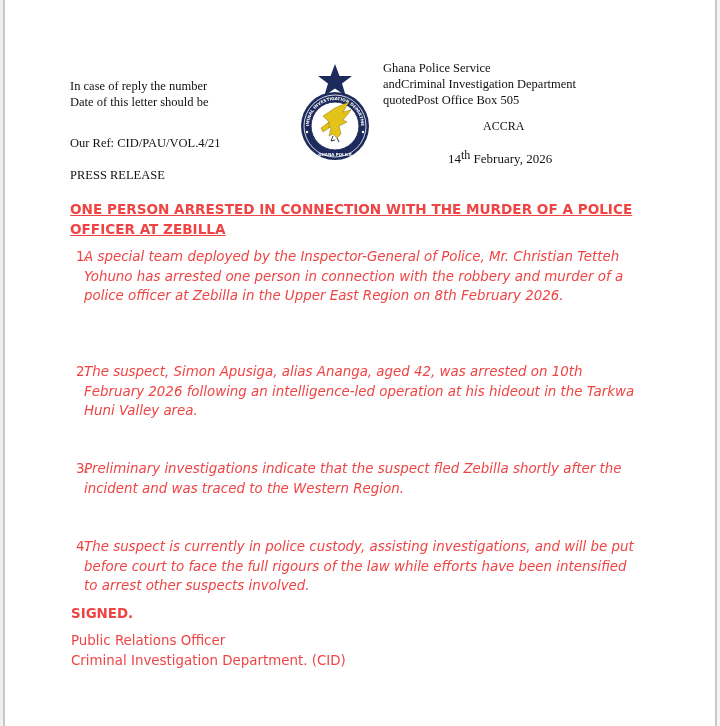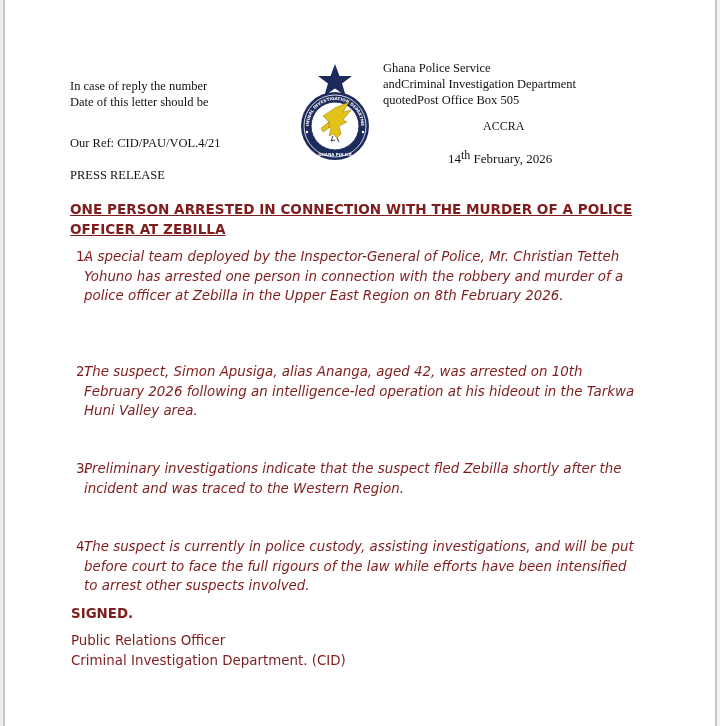--- a/index.html
+++ b/index.html
@@ -23,21 +23,21 @@
   .serif {
     font-family: "Liberation Serif", "DejaVu Serif", serif;
     color: #111;
     font-size: 12.5px;
     line-height: 16px;
     position: absolute;
     white-space: nowrap;
   }
   .sans {
     font-family: "DejaVu Sans", "Liberation Sans", sans-serif;
-    color: #7f1d1d;
+    color: #ef4444;
     font-size: 13.4px;
     line-height: 19.5px;
   }
   #reply-note { left: 70px; top: 78px; }
   #our-ref { left: 70px; top: 135px; }
   #press-release { left: 70px; top: 167px; }
   #addr-block { left: 383px; top: 60px; }
   #city { left: 483px; top: 118px; font-size: 12px; }
   #date { left: 448px; top: 151px; font-size: 13px; }
   #date sup { font-size: 12px; vertical-align: 4px; line-height: 0; }

